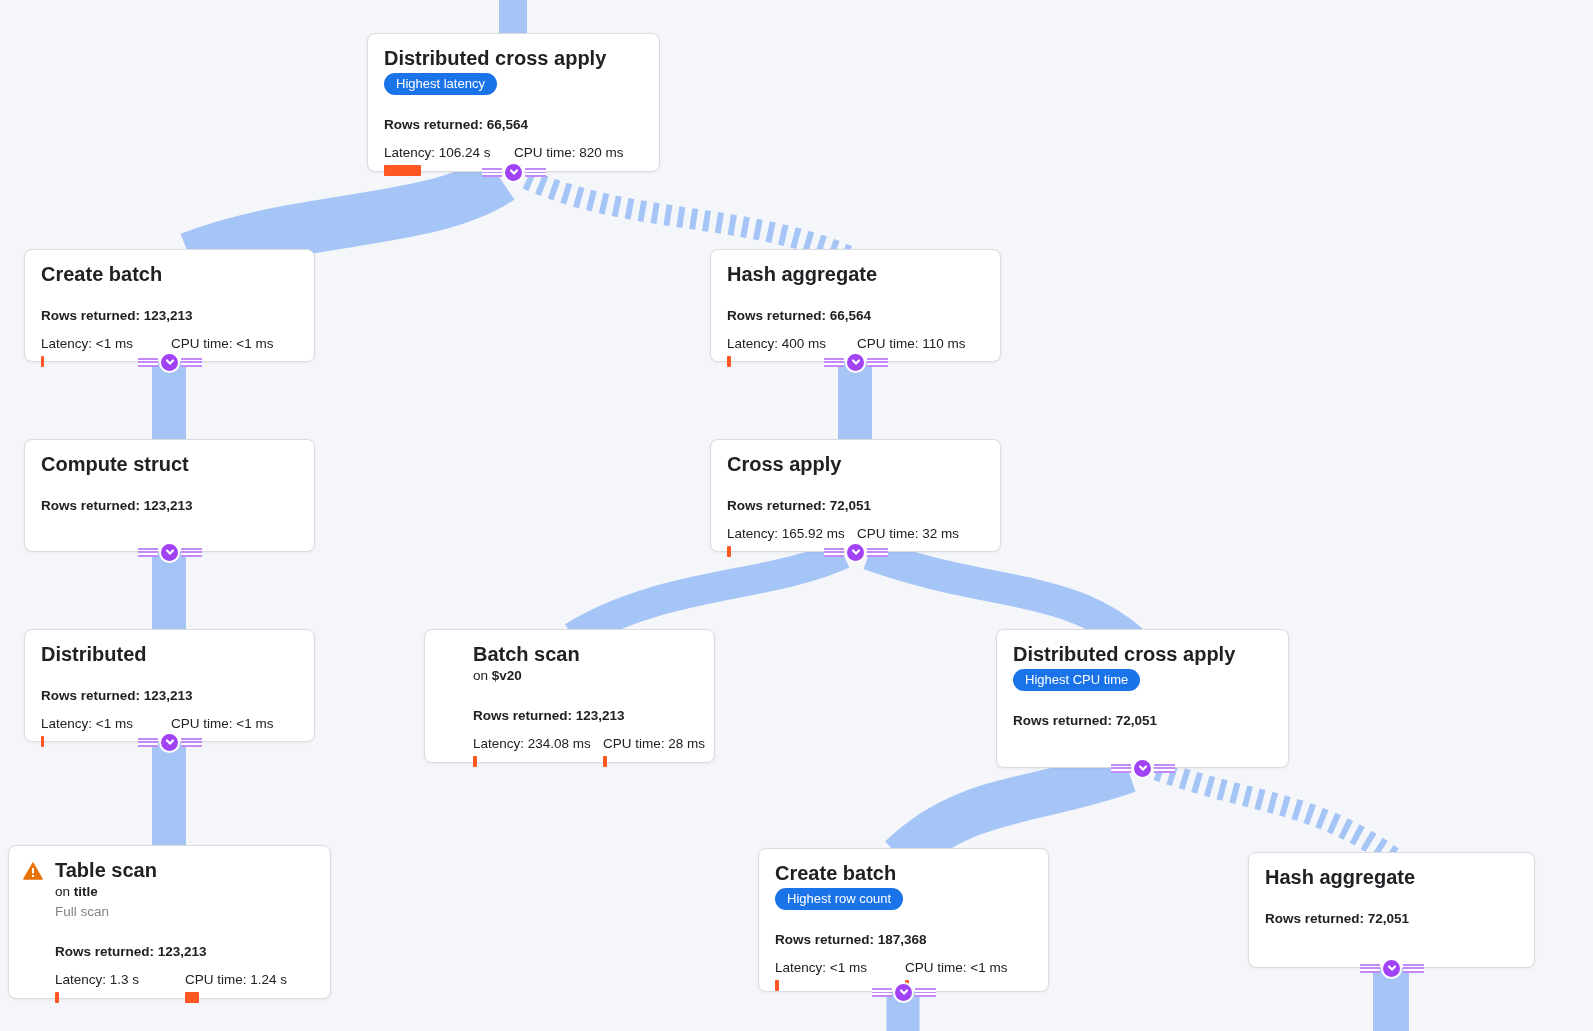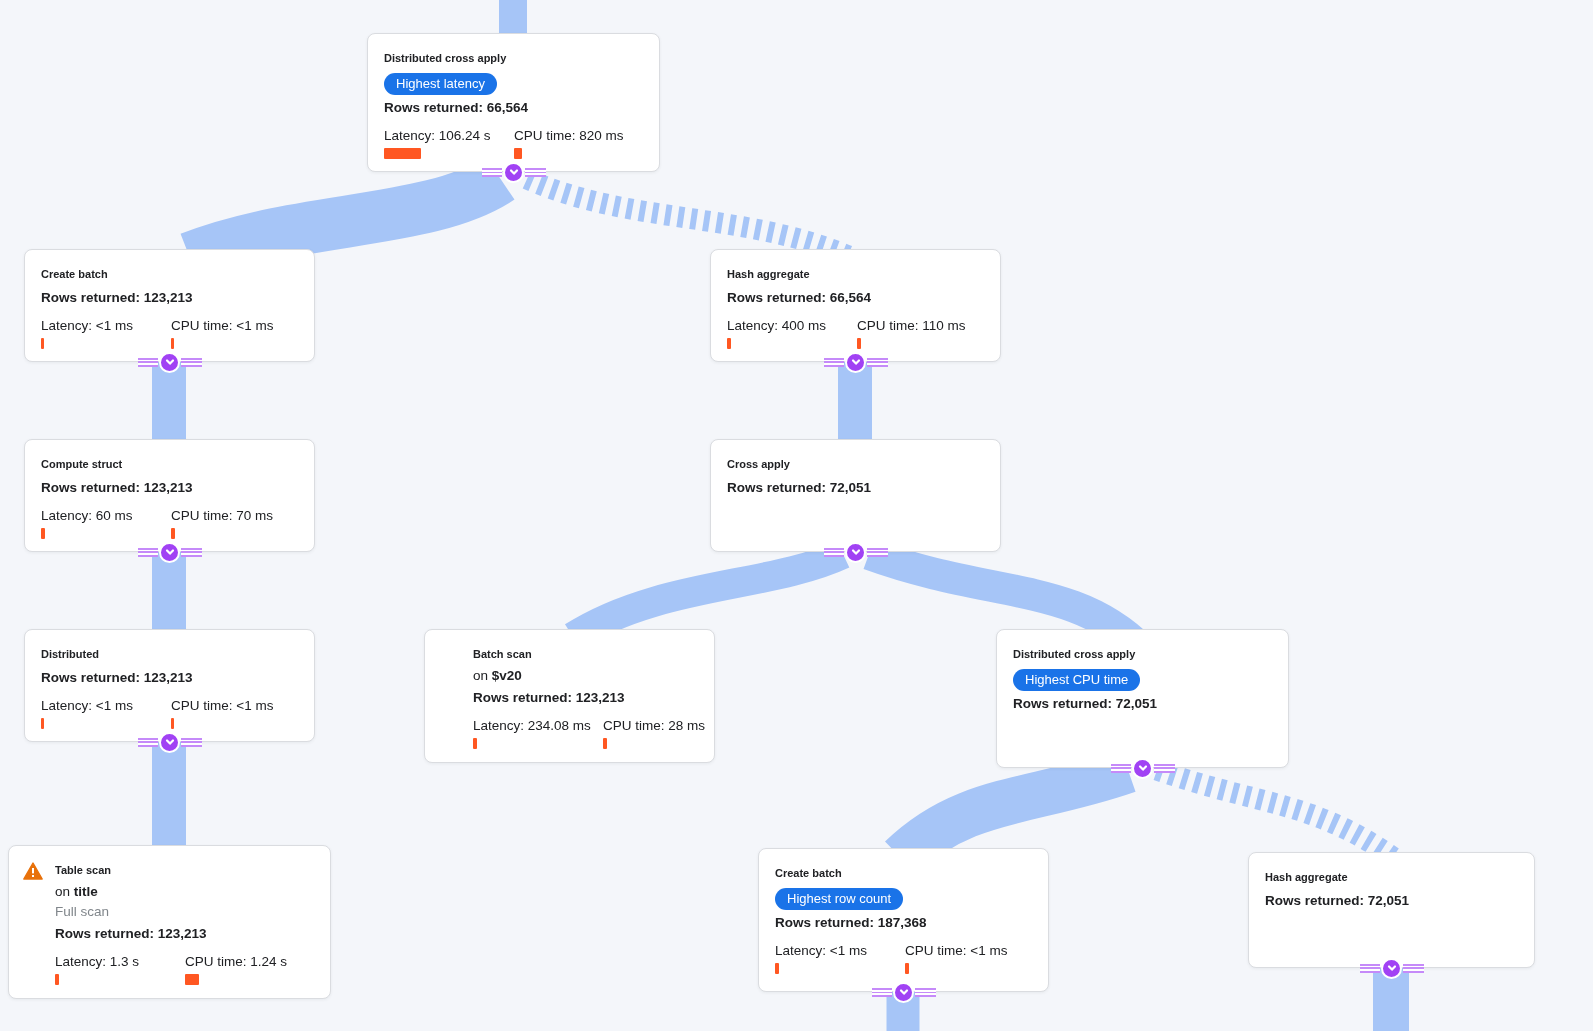--- a/index.html
+++ b/index.html
@@ -5,28 +5,28 @@
   :root{
     --bg:#F4F6FA; --card-border:#DADCE0; --text:#202124; --text2:#80868B;
     --accent:#1A73E8; --bar:#FF5722; --edge:#A6C5F7; --purple:#A142F4; --stripe:#C58AF9;
   }
   html,body{margin:0;padding:0}
   .canvas{position:relative;width:1593px;height:1031px;background:var(--bg);
     font-family:"Liberation Sans","DejaVu Sans",sans-serif;overflow:hidden}
   svg.edges{position:absolute;left:0;top:0;z-index:0}
   .card{position:absolute;background:#fff;border:1px solid var(--card-border);border-radius:8px;
     box-shadow:0 1px 3px rgba(60,64,67,.07);z-index:1;padding:12px 16px;box-sizing:border-box;cursor:pointer}
-  .title{font-size:11px;font-weight:700;color:var(--text);line-height:24px}
+  .title{font-size:20px;font-weight:700;color:var(--text);line-height:24px}
   .badge-line{line-height:22px;margin:2px 0 3px}
   .badge{display:inline-block;background:var(--accent);color:#fff;font-size:13px;line-height:16px;
     padding:3px 12px;border-radius:12px}
   .on-line{font-size:13.5px;line-height:20px;color:var(--text)}
   .on-line b{font-weight:700}
   .scan-note{font-size:13.5px;line-height:20px;color:var(--text2)}
-  .rows{font-size:13.5px;font-weight:700;line-height:20px;color:var(--text);margin-top:2px}
+  .rows{font-size:13.5px;font-weight:700;line-height:20px;color:var(--text);margin-top:20px}
   .metrics{display:flex;margin-top:9px}
   .mcol{width:130px;flex:none}
   .mlabel{font-size:13.5px;font-weight:400;color:var(--text);line-height:18px;white-space:nowrap}
   .mbar{height:11px;background:var(--bar);margin-top:3px;border-radius:1px}
   .warn-icon{position:absolute;left:14px;top:16px;width:20px;height:18px}
   .body.indent{margin-left:30px}
   .connector{position:absolute;z-index:2;display:flex;align-items:center;width:64px;height:22px;
     transform:translate(-50%,-50%);cursor:pointer}
   .stripes{flex:1;height:9px;background:repeating-linear-gradient(to bottom,
       var(--stripe) 0,var(--stripe) 1.6px,#fff 1.6px,#fff 3.5px)}
@@ -99,36 +99,36 @@
               <div class="mlabel">CPU time: 110 ms</div>
               <div class="mbar" style="width: 4px;"></div>
             </div>
           </div>
         </div>
       </div>
       <div class="card" style="left: 24px; top: 439px; width: 291px; height: 113px;">
         <div class="body">
           <div class="title">Compute struct</div>
           <div class="rows">Rows returned: 123,213</div>
-          <div class="metrics">
-            <div class="mcol">
-              <div class="mlabel">Latency: 60 ms</div>
-              <div class="mbar" style="width: 4px;"></div>
-            </div>
-            <div class="mcol">
-              <div class="mlabel">CPU time: 70 ms</div>
-              <div class="mbar" style="width: 4px;"></div>
-            </div>
-          </div>
         </div>
       </div>
       <div class="card" style="left: 710px; top: 439px; width: 291px; height: 113px;">
         <div class="body">
           <div class="title">Cross apply</div>
           <div class="rows">Rows returned: 72,051</div>
+          <div class="metrics">
+            <div class="mcol">
+              <div class="mlabel">Latency: 165.92 ms</div>
+              <div class="mbar" style="width: 4px;"></div>
+            </div>
+            <div class="mcol">
+              <div class="mlabel">CPU time: 32 ms</div>
+              <div class="mbar" style="width: 4px;"></div>
+            </div>
+          </div>
         </div>
       </div>
       <div class="card" style="left: 24px; top: 629px; width: 291px; height: 113px;">
         <div class="body">
           <div class="title">Distributed</div>
           <div class="rows">Rows returned: 123,213</div>
           <div class="metrics">
             <div class="mcol">
               <div class="mlabel">Latency: &lt;1 ms</div>
               <div class="mbar" style="width: 3px;"></div>

